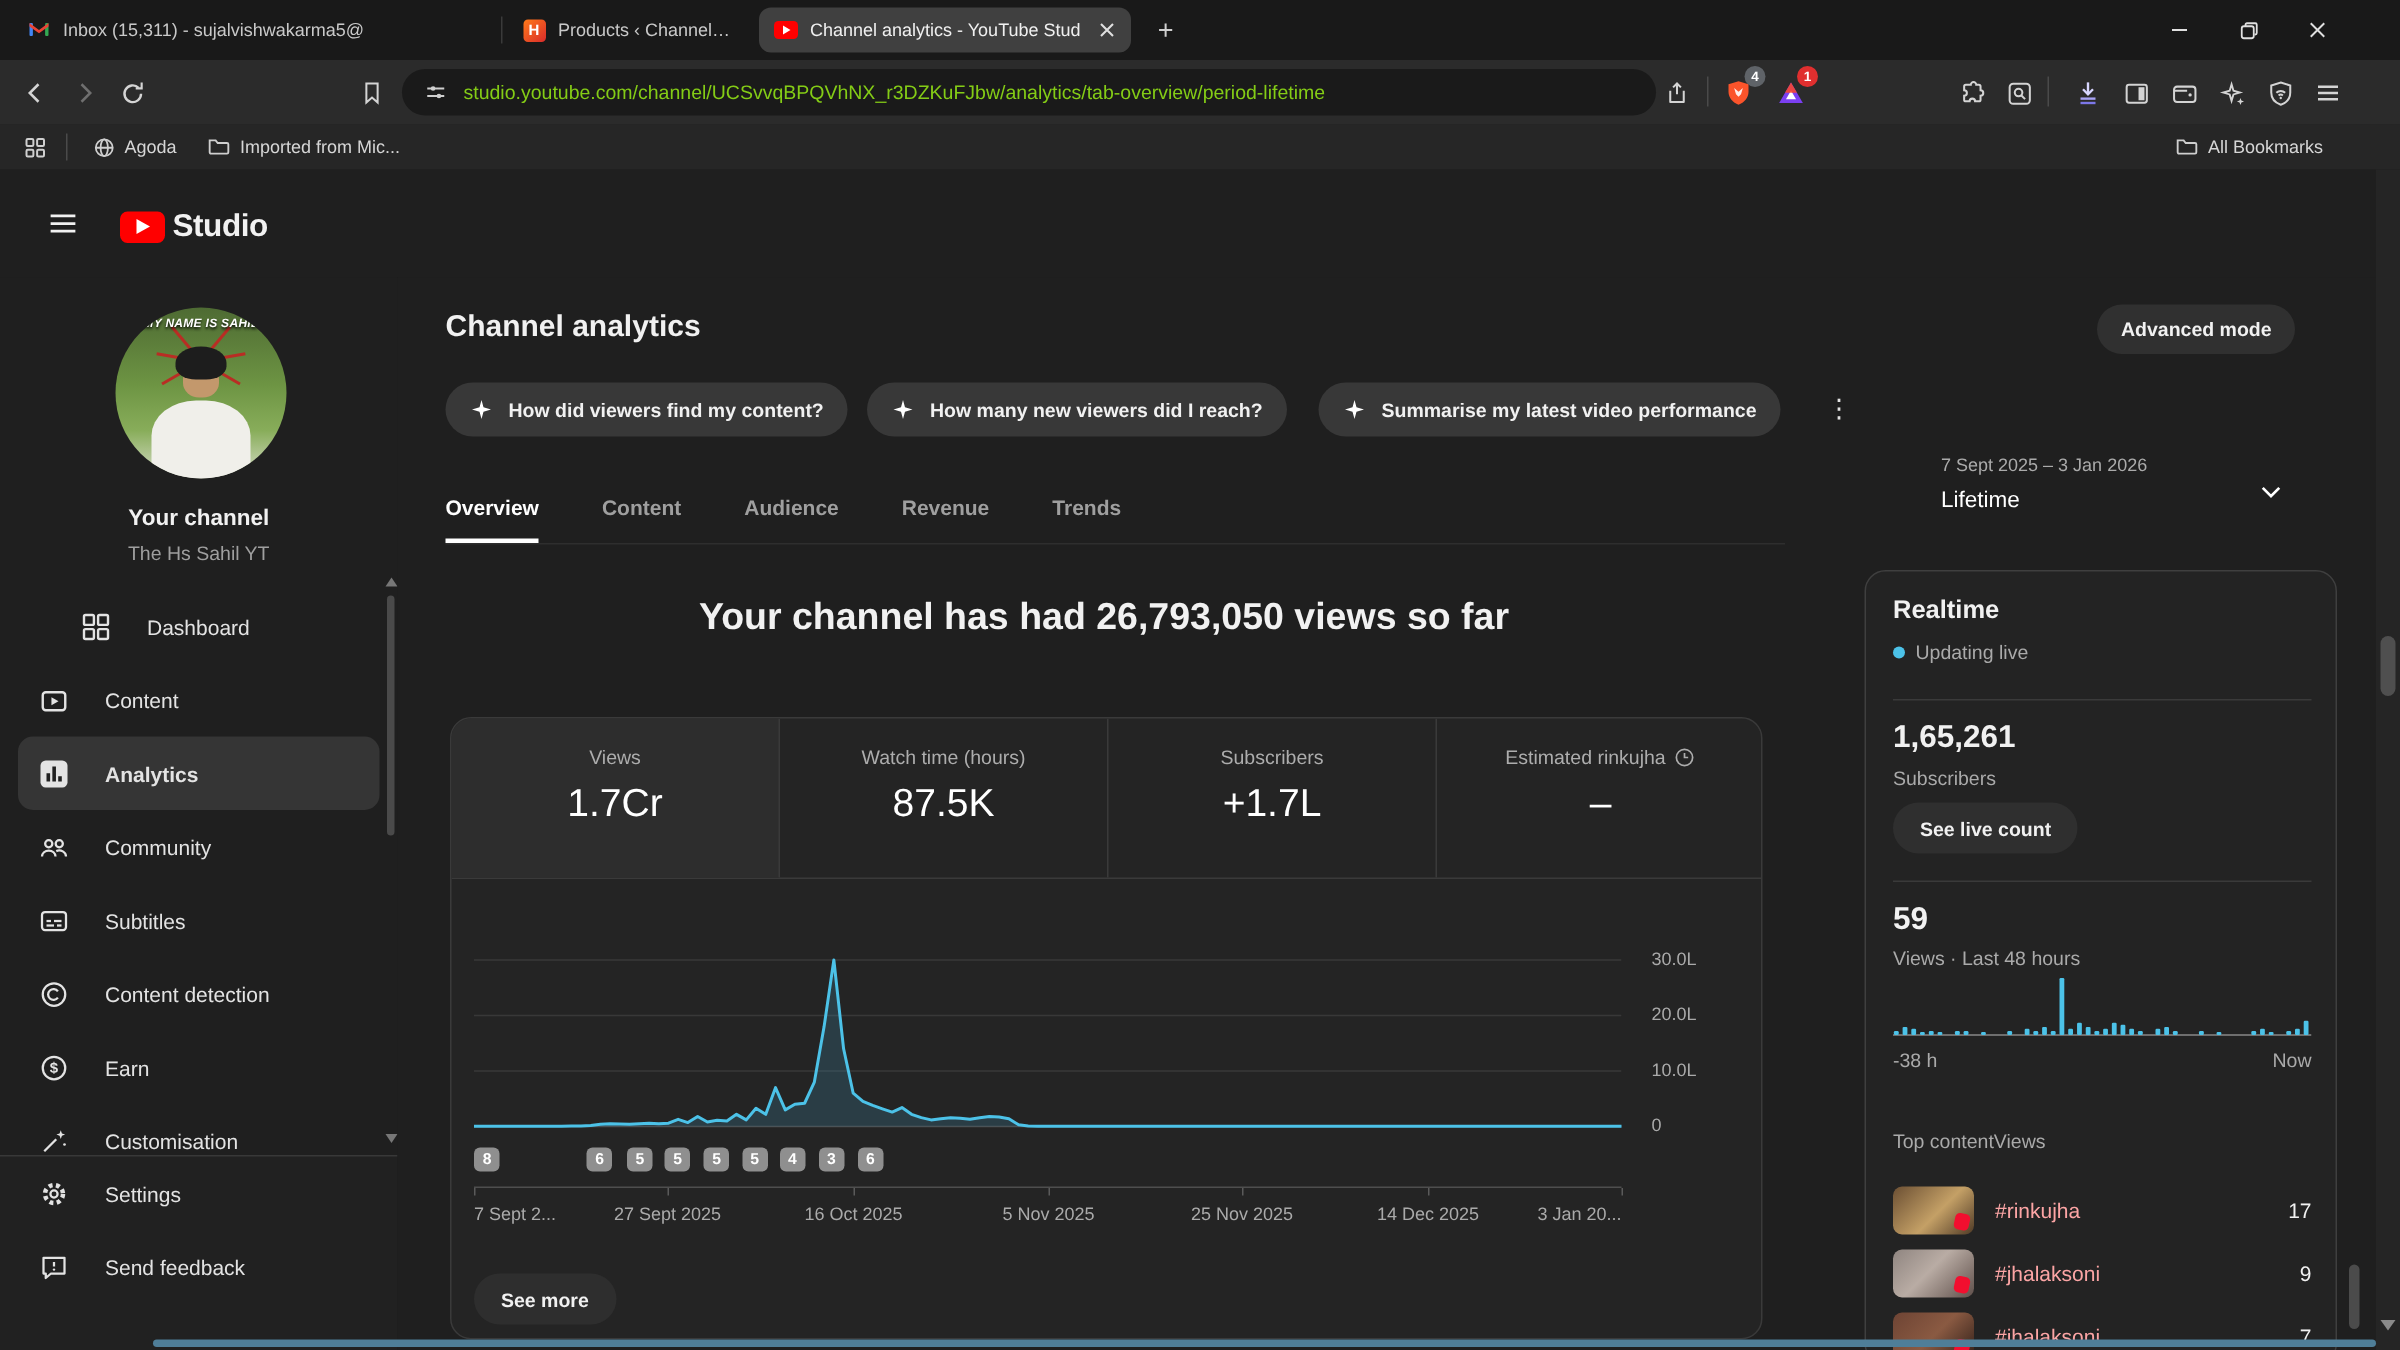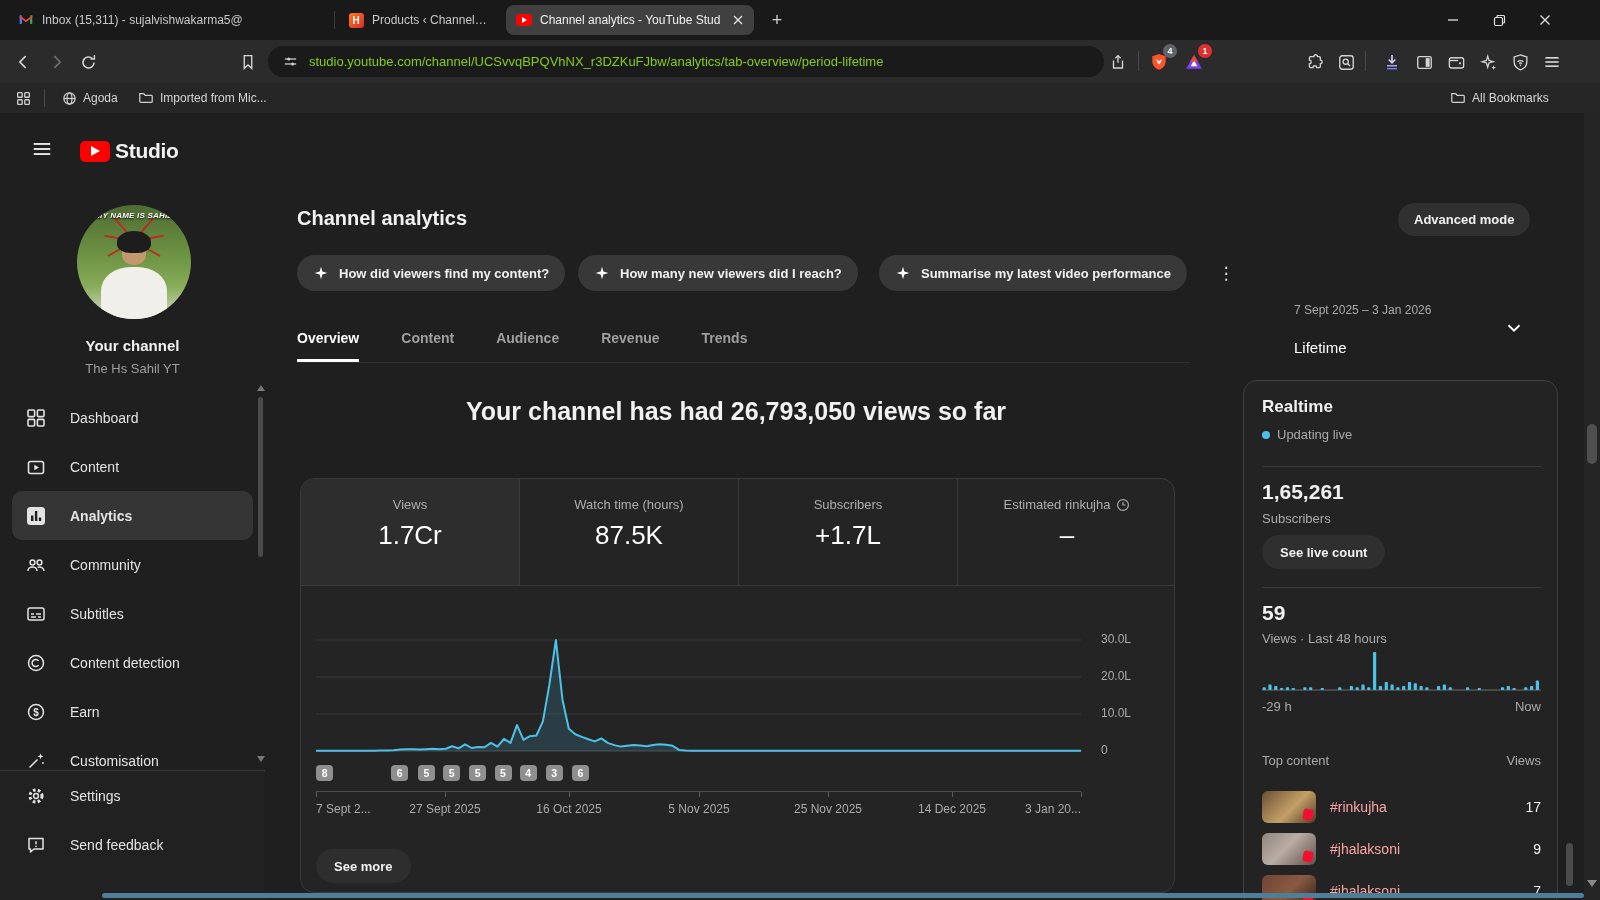--- a/index.html
+++ b/index.html
@@ -78,21 +78,21 @@
           gap:10px; padding:0 16px; font-size:13px; font-weight:bold; color:#f1f1f1; }
   #kebab { position:absolute; left:950px; top:72px; width:22px; height:32px; display:flex; align-items:center; justify-content:center;
            font-size:17px; color:#e3e3e3; letter-spacing:0; }
   #tabs-row { position:absolute; left:32px; top:120px; width:893px; height:58px; border-bottom:1px solid #2e2e2e;
               display:flex; gap:42px; align-items:flex-end; }
   .an-tab { padding-bottom:16px; font-size:14px; font-weight:bold; color:#9f9f9f; position:relative; }
   .an-tab.active { color:#fff; }
   .an-tab.active:after { content:""; position:absolute; left:0; right:0; bottom:0; height:3px; background:#fff; }
   #date-block { position:absolute; left:1029px; top:118px; width:230px; }
   #date-range { font-size:12px; color:#aaa; }
-  #date-period { font-size:15px; color:#fff; margin-top:22px; }
+  #date-period { font-size:15px; color:#fff; margin-top:8px; }
   #date-chevron { position:absolute; left:1238px; top:132px; }
   #headline { position:absolute; left:32px; top:212px; width:878px; text-align:center; font-size:25px; font-weight:bold; }
 
   
   #main-card { position:absolute; left:35px; top:293px; width:875px; height:415px; background:#242424;
                border:1px solid #3a3a3a; border-radius:14px; overflow:hidden; }
   #metric-row { position:absolute; left:0; top:0; width:875px; height:107px; display:flex; border-bottom:1px solid #3a3a3a; }
   .metric { flex:1; display:flex; flex-direction:column; align-items:center; padding-top:18px; gap:8px; border-right:1px solid #3a3a3a; }
   .metric:last-child { border-right:none; }
   .metric.selected { background:#2d2d2d; }
@@ -118,21 +118,21 @@
   .live-dot { width:8px; height:8px; border-radius:50%; background:#4cc2e8; }
   .rt-div { position:absolute; left:18px; width:279px; height:1px; background:#3a3a3a; }
   #rt-subs { position:absolute; left:18px; top:99px; font-size:21px; font-weight:bold; }
   #rt-subs-label { position:absolute; left:18px; top:130px; font-size:13px; color:#aaa; }
   #rt-live-btn { position:absolute; left:18px; top:154px; height:34px; padding:0 18px; background:#2f2f2f; border-radius:17px;
                  display:inline-flex; align-items:center; font-size:13px; font-weight:bold; }
   #rt-views { position:absolute; left:18px; top:220px; font-size:21px; font-weight:bold; }
   #rt-views-label { position:absolute; left:18px; top:250px; font-size:13px; color:#aaa; }
   #rt-bars { position:absolute; left:18px; top:266px; }
   #rt-axis { position:absolute; left:18px; top:318px; width:279px; display:flex; justify-content:space-between; font-size:13px; color:#aaa; }
-  #tc-header { position:absolute; left:18px; top:372px; width:279px; display:flex; justify-content:space-between; font-size:13px; color:#aaa; }
+  #tc-header { position:absolute; left:18px; top:372px; width:279px; display:flex; font-size:13px; color:#aaa; }
   .tc-row { position:absolute; left:18px; width:279px; height:40px; display:flex; align-items:center; gap:14px; }
   .tc-thumb { width:54px; height:32px; border-radius:6px; position:relative; flex:0 0 54px; }
   .tc-thumb .shorts { position:absolute; right:3px; bottom:3px; width:10px; height:11px; background:#f20f2f; border-radius:3px; transform:rotate(12deg); }
   .thumb-1 { background:linear-gradient(135deg,#6b4f33,#b08d57 55%,#4a3categ0); background:linear-gradient(135deg,#6b4f33,#c4a066 55%,#4f3a26); }
   .thumb-2 { background:linear-gradient(135deg,#8f8580,#b9aca4 45%,#5f4f4a); }
   .thumb-3 { background:linear-gradient(135deg,#6e4434,#8a5a42 50%,#2e1e18); }
   .tc-title { font-size:14px; color:#fca5a5; flex:1; }
   .tc-views { font-size:14px; color:#f1f1f1; }
 
   
@@ -401,21 +401,21 @@
     <span class="av-ray" style="transform:rotate(-100deg);"></span>
     <span class="av-ray" style="transform:rotate(-140deg);"></span>
     <div id="av-shirt"></div>
     <div id="av-face"></div>
     <div id="av-hair"></div>
     <div id="av-text">MY NAME IS SAHIL</div>
   </div>
   <div id="ch-title">Your channel</div>
   <div id="ch-name">The Hs Sahil YT</div>
 
-  <div class="nav-item" style="top:208px;">
+  <div class="nav-item" style="top:208px;margin-left:28px;">
     <svg class="nav-ico" viewBox="0 0 20 20" fill="none" stroke="#e3e3e3" stroke-width="1.6">
         <rect x="2" y="2" width="6.6" height="6.6" rx="1"></rect>
         <rect x="11.4" y="2" width="6.6" height="6.6" rx="1"></rect>
         <rect x="2" y="11.4" width="6.6" height="6.6" rx="1"></rect>
         <rect x="11.4" y="11.4" width="6.6" height="6.6" rx="1"></rect>
       </svg>
     <span>Dashboard</span>
   </div>
   <div class="nav-item" style="top:257px;">
     <svg class="nav-ico" viewBox="0 0 20 20" fill="none" stroke="#e3e3e3" stroke-width="1.6">
@@ -657,21 +657,21 @@
         <rect x="204.0" y="40.3" width="3.2" height="2.7" rx="0.8" fill="#4cc2e8"></rect>
         <rect x="215.7" y="41.0" width="3.2" height="2.0" rx="0.8" fill="#4cc2e8"></rect>
         <rect x="238.9" y="40.3" width="3.2" height="2.7" rx="0.8" fill="#4cc2e8"></rect>
         <rect x="244.7" y="38.9" width="3.2" height="4.1" rx="0.8" fill="#4cc2e8"></rect>
         <rect x="250.5" y="41.0" width="3.2" height="2.0" rx="0.8" fill="#4cc2e8"></rect>
         <rect x="262.2" y="40.3" width="3.2" height="2.7" rx="0.8" fill="#4cc2e8"></rect>
         <rect x="268.0" y="38.9" width="3.2" height="4.1" rx="0.8" fill="#4cc2e8"></rect>
         <rect x="273.8" y="33.5" width="3.2" height="9.5" rx="0.8" fill="#4cc2e8"></rect>
       </svg>
     <div id="rt-axis">
-      <span>-29 h</span>
+      <span>-38 h</span>
       <span>Now</span>
     </div>
     <div id="tc-header">
       <span>Top content</span>
       <span>Views</span>
     </div>
     <div class="tc-row" style="top:406px;">
       <span class="tc-thumb thumb-1">
           <span class="shorts"></span>
         </span>

